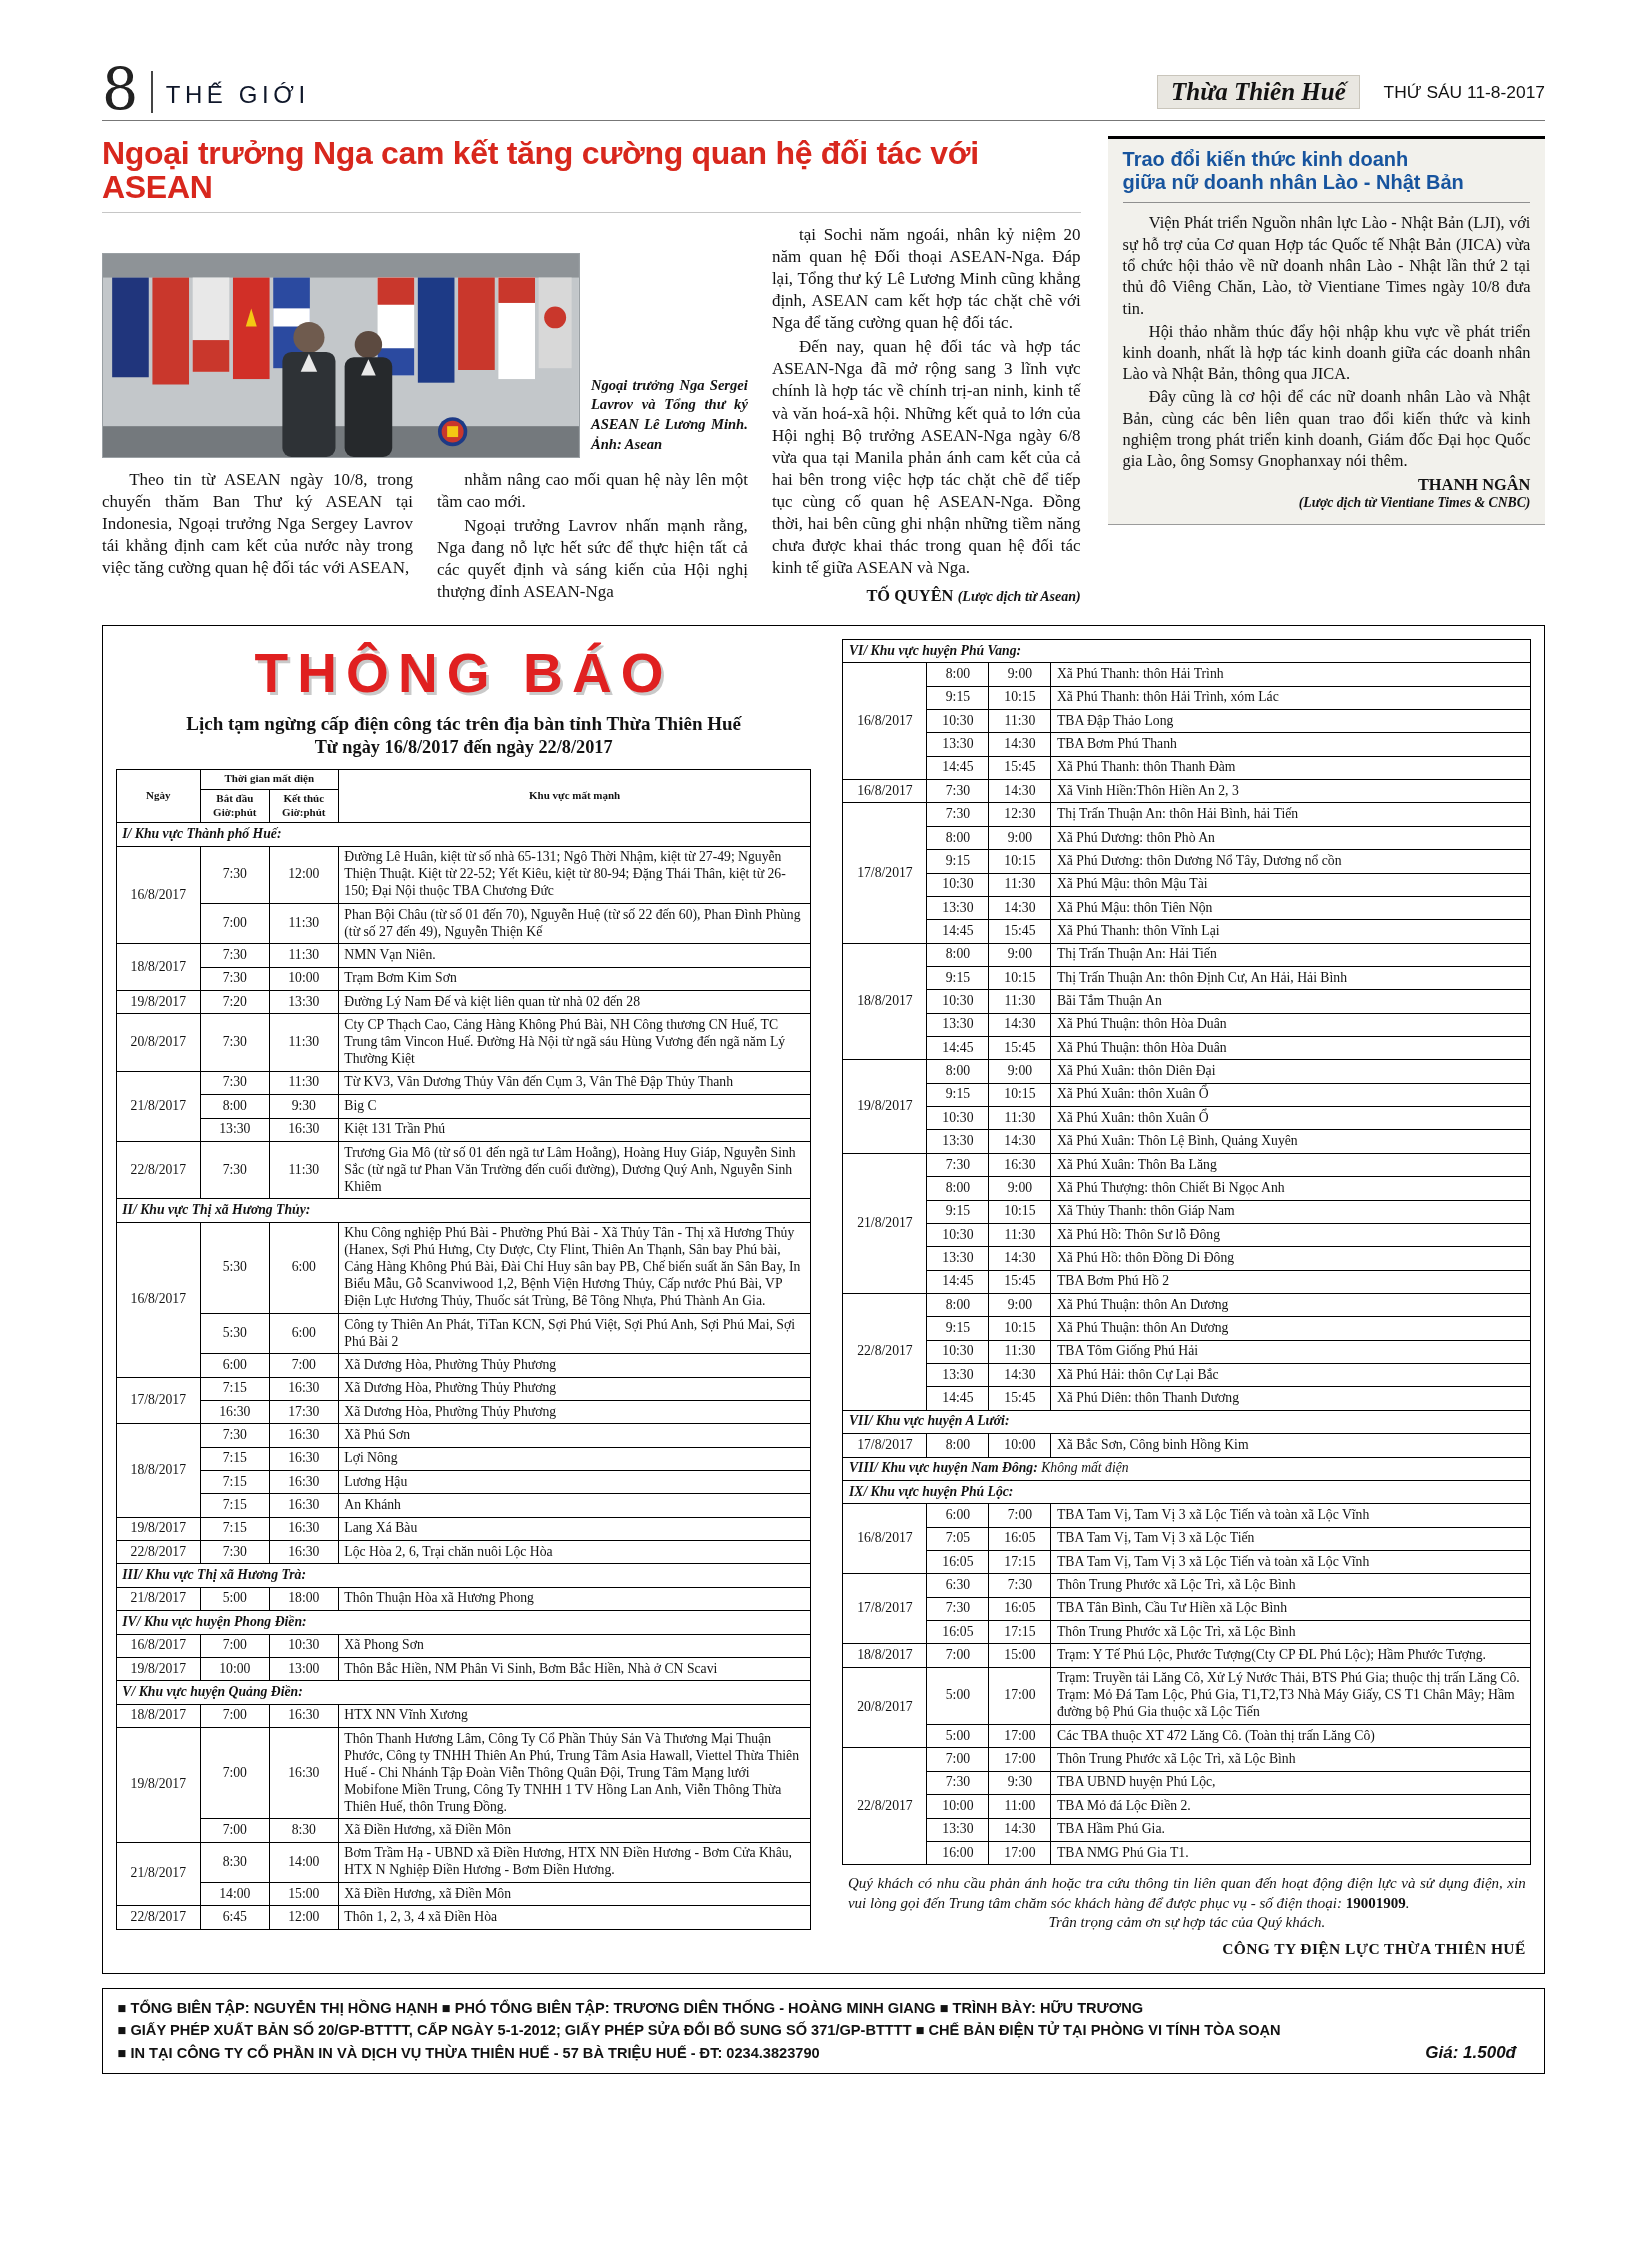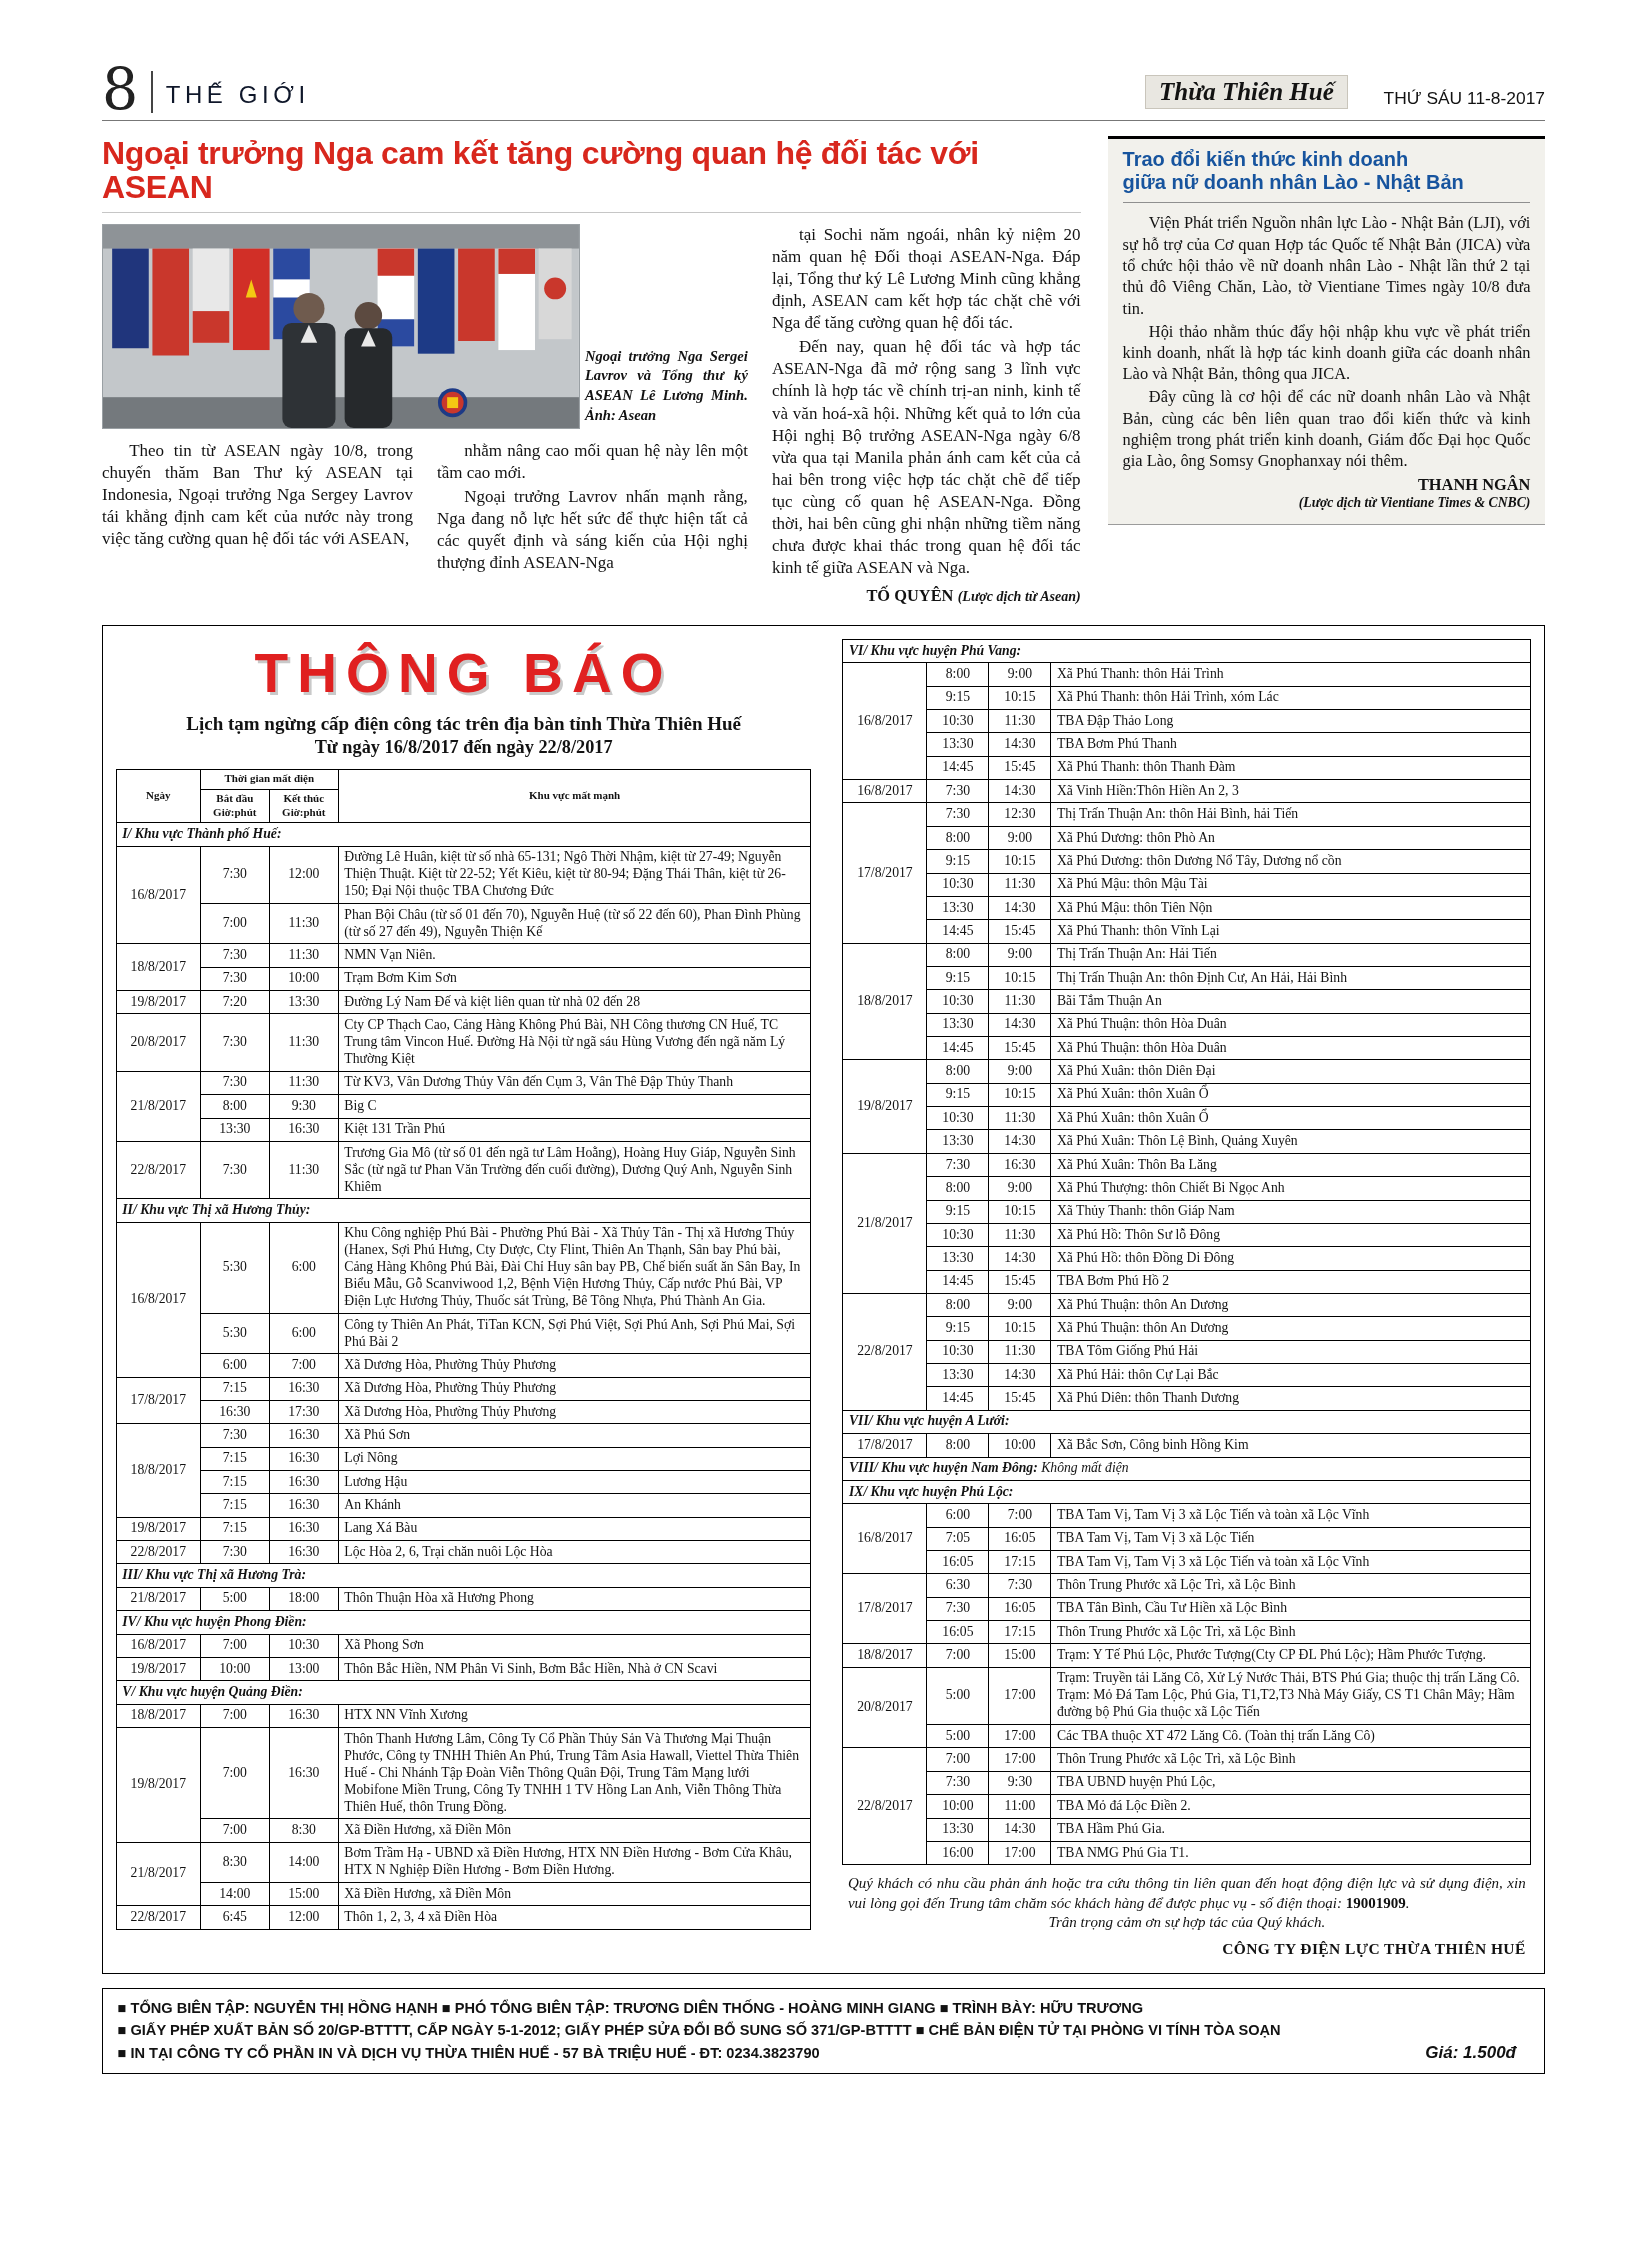--- a/index.html
+++ b/index.html
@@ -6,31 +6,31 @@
   html, body { background: #ffffff; }
   body { width: 1647px; color: #121212; font-family: "Liberation Serif", serif; }
   .page { width: 1647px; min-height: 2267px; padding: 27.4px 102px 24px 102px; }
 
   
   .page-header { display: flex; justify-content: space-between; align-items: flex-end; padding-bottom: 7.3px; border-bottom: 0.9px solid #777; }
   .ph-left { display: flex; align-items: flex-end; gap: 12.8px; }
   .page-number { font-family: "DejaVu Serif", serif; font-size: 57px; line-height: .82; color: #222; }
   .ph-divider { width: 1.8px; height: 42px; background: #444; }
   .section-name { font-family: "Liberation Sans", sans-serif; font-size: 24px; letter-spacing: 4.6px; color: #0f172a; padding-bottom: 3.7px; }
-  .ph-right { display: flex; align-items: flex-end; gap: 36px; padding-bottom: 3.7px; margin-top: 48px; }
+  .ph-right { display: flex; align-items: center; gap: 24px; padding-bottom: 3.7px; margin-top: 48px; }
   .masthead { font-style: italic; font-weight: bold; font-size: 25px; background: #e9e7e1; border: 0.9px solid #c9c5bb; padding: 1.8px 12.8px; }
   .issue-date { font-family: "Liberation Sans", sans-serif; font-weight: normal; font-size: 17.4px; }
 
   
   .top-zone { display: flex; gap: 27.4px; margin-top: 14.6px; }
   .main-article { flex: 1 1 auto; min-width: 0; }
   .main-title { font-family: "Liberation Sans", sans-serif; font-weight: bold; font-size: 32px; line-height: 1.08; color: #d8271d; padding-bottom: 7.3px; border-bottom: 1.8px solid #c6c6c6; margin-bottom: 11px; letter-spacing: -0.3px; }
   .article-body { display: flex; gap: 24px; font-size: 17px; line-height: 1.3; text-align: justify; }
   .article-left { flex: 0 0 66%; }
-  .photo-row { display: flex; gap: 5px; }
+  .photo-row { display: flex; gap: 11px; margin-top: 29px; }
   .photo-fig { width: 74%; }
   .photo-svg { width: 100%; height: 205px; display: block; border: 0.9px solid #9aa0a4; }
   .photo-caption { flex: 1; font-style: italic; font-weight: bold; font-size: 14.6px; line-height: 1.35; display: flex; flex-direction: column; justify-content: flex-end; padding-bottom: 3.7px; }
   .twocol { display: flex; gap: 24px; margin-top: 11px; }
   .twocol > div { flex: 1; min-width: 0; }
   p.art { text-indent: 1.6em; margin-bottom: 1.8px; }
   .article-right { flex: 1; min-width: 0; }
   .byline { text-align: right; margin-top: 5.5px; }
   .byline-name { font-weight: bold; font-size: 16.4px; }
   .byline-note { font-weight: bold; font-style: italic; font-size: 14px; }

